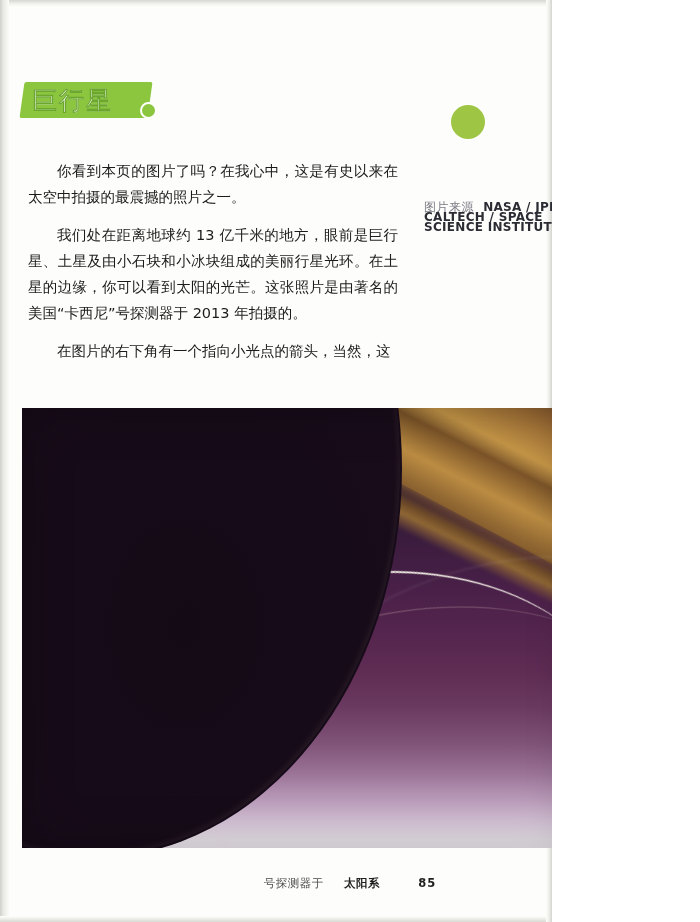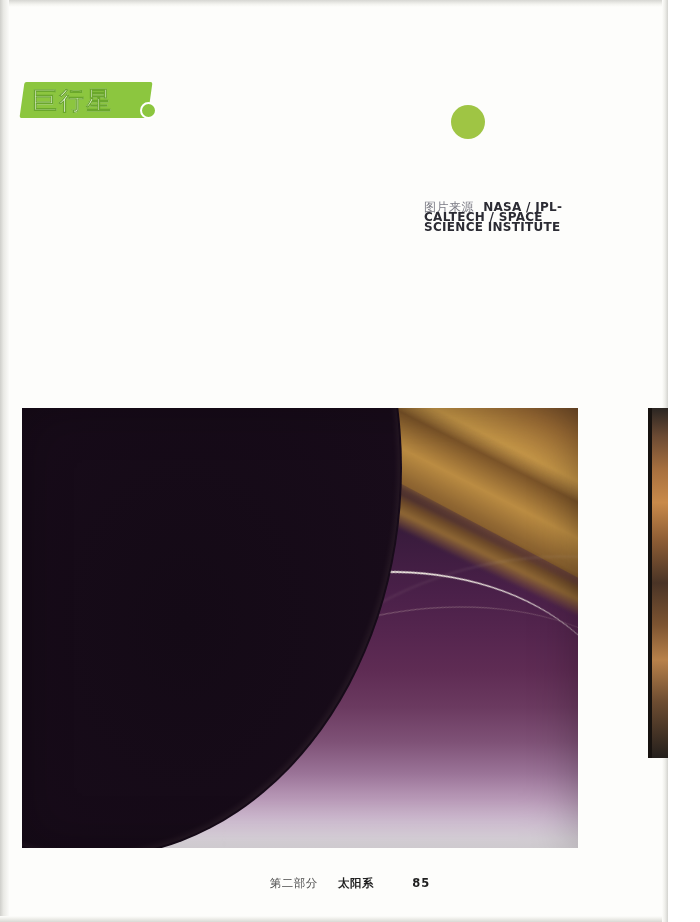--- a/index.html
+++ b/index.html
@@ -8,21 +8,21 @@
   }
   body {
     width: 700px;
     height: 922px;
     background: #ffffff;
     font-family: "Liberation Sans", sans-serif;
     overflow: hidden;
   }
   .page {
     position: relative;
-    width: 668px;
+    width: 552px;
     height: 922px;
     background: #fdfdfb;
     overflow: hidden;
   }
   
   .scan-edge-left {
     position: absolute;
     left: 0; top: 0;
     width: 9px; height: 922px;
     background: linear-gradient(to right, #cfcfcb 0%, #e9e9e5 40%, #fbfbf9 100%);
@@ -363,20 +363,25 @@
   <div class="facing-sliver"></div>
 
   <div class="heading">
     <div class="heading-bg"></div>
     <div class="heading-text">巨行星</div>
     <div class="heading-dot"></div>
   </div>
 
   <div class="green-circle"></div>
 
+  <div class="body-col">
+    <p>你看到本页的图片了吗？在我心中，这是有史以来在太空中拍摄的最震撼的照片之一。</p>
+    <p>我们处在距离地球约 13 亿千米的地方，眼前是巨行星、土星及由小石块和小冰块组成的美丽行星光环。在土星的边缘，你可以看到太阳的光芒。这张照片是由著名的美国“卡西尼”号探测器于 2013 年拍摄的。</p>
+    <p>在图片的右下角有一个指向小光点的箭头，当然，这</p>
+  </div>
 
   <div class="side-col">
     <div class="credit">
       <span class="credit-label">图片来源</span>
       <span class="credit-src">NASA / JPL-CALTECH / SPACE SCIENCE INSTITUTE</span>
     </div>
   </div>
 
   <div class="photo">
     <div class="photo-sky"></div>
@@ -388,18 +393,18 @@
       <div class="ring-faint"></div>
       <div class="ring-faint2"></div>
     </div>
     <div class="planet-limb"></div>
     <div class="planet-limb-edge"></div>
 
     <div class="photo-vignette"></div>
   </div>
 
   <div class="footer">
-    <span class="part">第二部分</span>
+    <span class="part">号探测器于</span>
     <span class="section">太阳系</span>
     <span class="pageno">85</span>
   </div>
 
 </div>
 
 </body></html>

